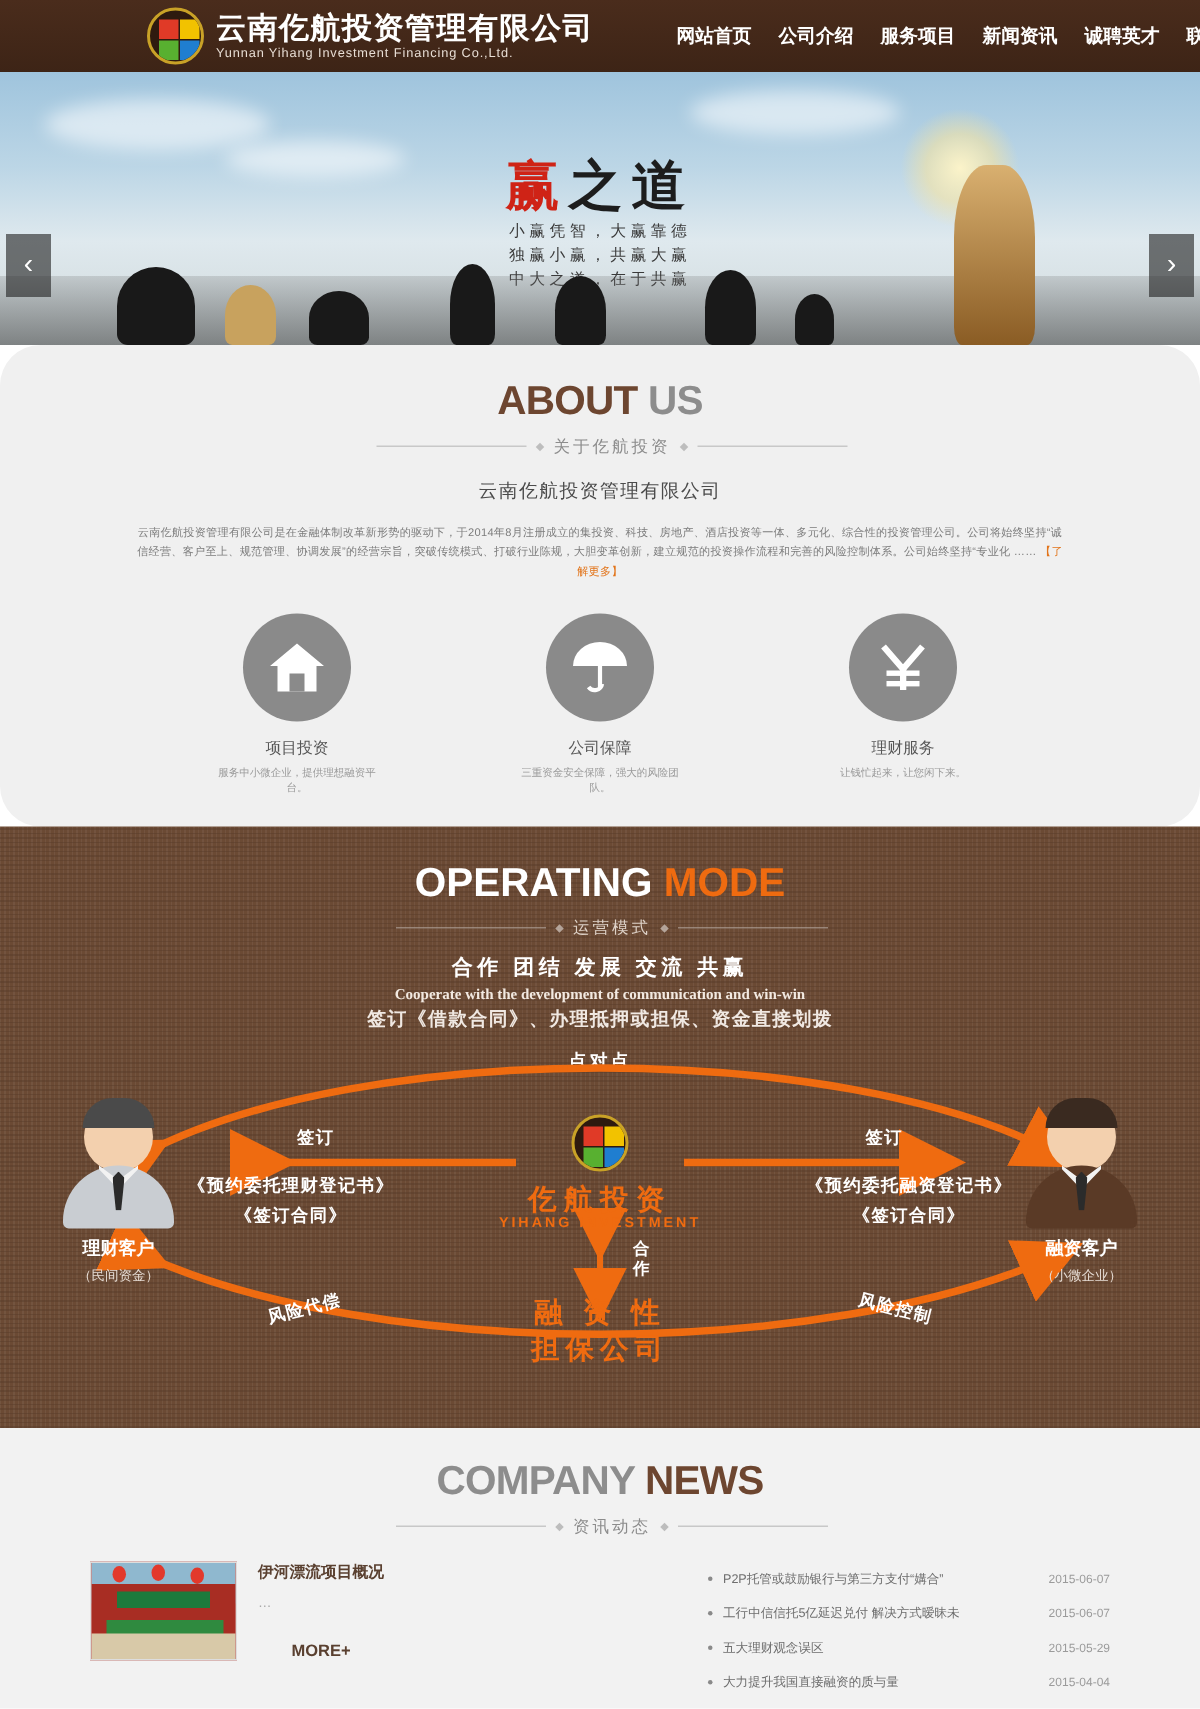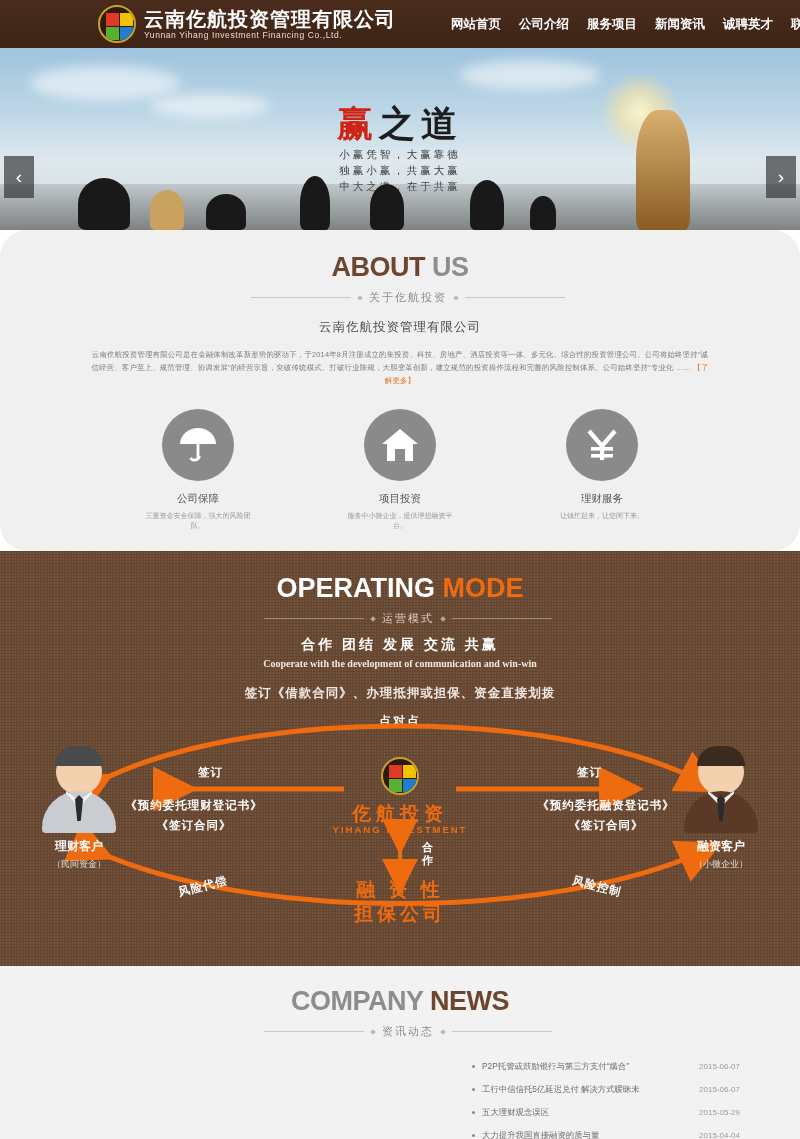--- a/index.html
+++ b/index.html
@@ -140,21 +140,21 @@
   .ops .rule .txt { color: #ded2c8; }
   .ops .kw {
     text-align: center; color: #fff; font-size: 14px; margin-top: 10px;
     letter-spacing: 3px; font-weight: bold;
   }
   .ops .kw-en {
     text-align: center; color: #f2e9e1; font-size: 10px; margin-top: 4px;
     font-family: "Liberation Serif", serif; font-weight: bold;
   }
 
-  .diagram { position: relative; height: 265px; margin-top: 14px; }
+  .diagram { position: relative; height: 265px; }
   .dg-top-label {
     position: absolute; top: 2px; left: 0; right: 0; text-align: center;
     color: #f0e8e2; font-size: 12.5px; font-weight: bold; letter-spacing: 1px;
   }
   .dg-p2p {
     position: absolute; top: 30px; left: 0; right: 0; text-align: center;
     color: #fff; font-size: 12px; font-weight: bold; letter-spacing: 2px;
   }
   .dg-svg { position: absolute; inset: 0; }
   .person { position: absolute; width: 86px; text-align: center; }
@@ -332,38 +332,38 @@
   </div>
   <div class="company">云南仡航投资管理有限公司</div>
   <div class="para">
     <span>云南仡航投资管理有限公司是在金融体制改革新形势的驱动下，于2014年8月注册成立的集投资、科技、房地产、酒店投资等一体、多元化、综合性的投资管理公司。公司将始终坚持“诚信经营、客户至上、规范管理、协调发展”的经营宗旨，突破传统模式、打破行业陈规，大胆变革创新，建立规范的投资操作流程和完善的风险控制体系。公司始终坚持“专业化 ……</span>
     <span class="more">【了解更多】</span>
   </div>
 
   <div class="svc">
     <div class="svc-item">
       <div class="svc-circle">
+        <svg width="40" height="36" viewBox="0 0 40 36">
+            <path d="M20 2 L38 17 L33 17 L33 34 L7 34 L7 17 L2 17 Z" fill="#fff"></path>
+            <rect x="15" y="22" width="10" height="12" fill="#8a8a8a"></rect>
+          </svg>
+      </div>
+      <div class="svc-name">项目投资</div>
+      <div class="svc-desc">服务中小微企业，提供理想融资平台。</div>
+    </div>
+    <div class="svc-item">
+      <div class="svc-circle">
         <svg width="40" height="40" viewBox="0 0 40 40">
             <path d="M2 19 A18 16 0 0 1 38 19 Z" fill="#fff"></path>
             <rect x="18.6" y="19" width="2.8" height="14" fill="#fff"></rect>
             <path d="M21.4 31 a5 5 0 0 1-9 2" stroke="#fff" stroke-width="2.8" fill="none"></path>
           </svg>
       </div>
       <div class="svc-name">公司保障</div>
       <div class="svc-desc">三重资金安全保障，强大的风险团队。</div>
-    </div>
-    <div class="svc-item">
-      <div class="svc-circle">
-        <svg width="40" height="36" viewBox="0 0 40 36">
-            <path d="M20 2 L38 17 L33 17 L33 34 L7 34 L7 17 L2 17 Z" fill="#fff"></path>
-            <rect x="15" y="22" width="10" height="12" fill="#8a8a8a"></rect>
-          </svg>
-      </div>
-      <div class="svc-name">项目投资</div>
-      <div class="svc-desc">服务中小微企业，提供理想融资平台。</div>
     </div>
     <div class="svc-item">
       <div class="svc-circle">
         <svg width="38" height="38" viewBox="0 0 38 38">
             <path d="M6 5 L19 20 L32 5" stroke="#fff" stroke-width="4.2" fill="none"></path>
             <rect x="17" y="19" width="4.2" height="15" fill="#fff"></rect>
             <rect x="8" y="21" width="22" height="3.6" fill="#fff"></rect>
             <rect x="8" y="28" width="22" height="3.6" fill="#fff"></rect>
           </svg>
       </div>
@@ -466,20 +466,37 @@
       <span class="ln"></span>
         <span class="dot"></span>
       <span class="txt">资讯动态</span>
       <span class="dot"></span>
         <span class="ln"></span>
     </div>
   </div>
 
   <div class="news-body">
     <div class="news-left">
+      <div class="news-feature">
+        <div class="thumb">
+          <div class="sky"></div>
+            <div class="bld"></div>
+          <div class="bal" style="left:14px;top:2px;"></div>
+          <div class="bal" style="left:40px;top:1px;"></div>
+          <div class="bal" style="left:66px;top:3px;"></div>
+          <div class="sign"></div>
+          <div class="grn" style="left:10px;width:78px;"></div>
+          <div class="ground"></div>
+        </div>
+        <div>
+          <div class="feat-title">伊河漂流项目概况</div>
+          <div class="feat-dots">…</div>
+          <div class="more-plus">MORE+</div>
+        </div>
+      </div>
       <div class="nlist">
         <div class="nrow"></div>
 
       </div>
     </div>
 
     <div class="news-right">
       <div class="nlist" style="margin-top:0">
         <div class="nrow">
             <span class="bullet"></span>

